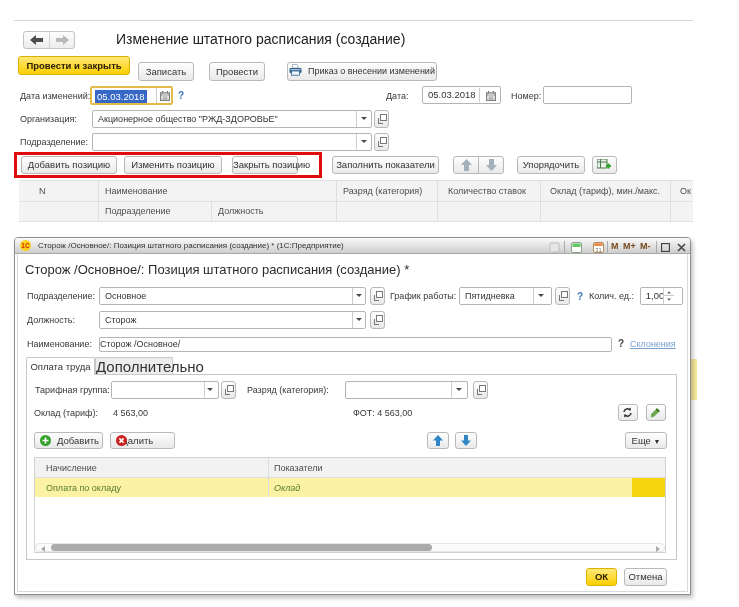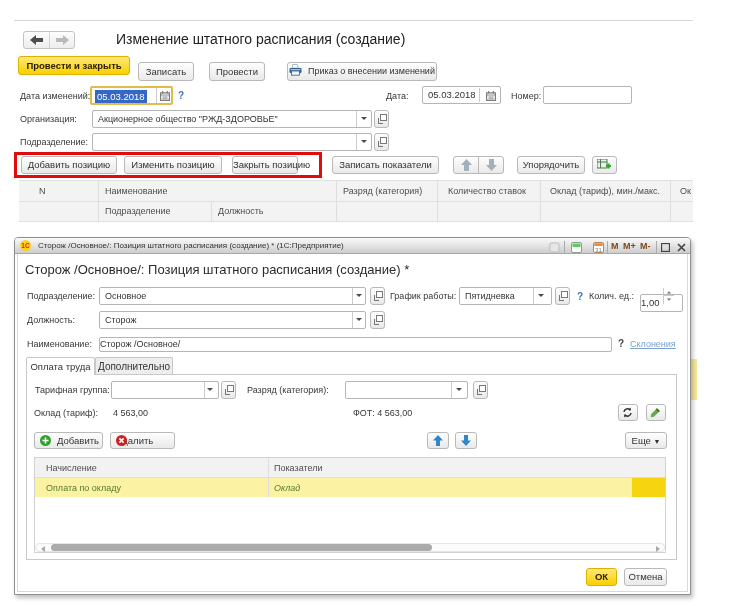--- a/index.html
+++ b/index.html
@@ -95,21 +95,21 @@
         <rect x="3.5" y="0.5" width="6" height="6" fill="#fff"></rect>
         <path d="M5.5 9.5 h-4 v-6"></path>
       </g>
       <path d="M1.5 9.5 l2.2 0 l0 -0.8 z" fill="#787878"></path>
     </svg>
 
 <div class="abs" style="left:14px;top:152px;width:308px;height:26px;border:3px solid #e10b0b"></div>
 <div class="btn" style="left:21px;top:156px;width:96px;height:18px;line-height:16px">Добавить позицию</div>
 <div class="btn" style="left:124px;top:156px;width:98px;height:18px;line-height:16px">Изменить позицию</div>
 <div class="btn" style="left:232px;top:156px;width:66px;height:18px;line-height:16px">Закрыть позицию</div>
-<div class="btn" style="left:332px;top:156px;width:107px;height:18px;line-height:16px">Записать показатели</div>
+<div class="btn" style="left:332px;top:156px;width:107px;height:18px;line-height:16px">Заполнить показатели</div>
 <div class="btn" style="left:453px;top:156px;width:26px;height:18px;border-radius:3px 0 0 3px"></div>
 <div class="btn" style="left:478px;top:156px;width:26px;height:18px;border-radius:0 3px 3px 0"></div>
 <svg class="abs" style="left:461px;top:159px" width="11" height="12" viewBox="0 0 11 12">
       <path d="M5.5 0 L11 6 H8 V12 H3 V6 H0 Z" fill="#a4b1ba"></path>
     </svg>
 <svg class="abs" style="left:486px;top:159px" width="11" height="12" viewBox="0 0 11 12">
       <path d="M5.5 12 L11 6 H8 V0 H3 V6 H0 Z" fill="#a4b1ba"></path>
     </svg>
 <div class="btn" style="left:517px;top:156px;width:68px;height:18px;line-height:16px">Упорядочить</div>
 <div class="btn" style="left:592px;top:156px;width:25px;height:18px"></div>
@@ -198,21 +198,21 @@
 <div class="btn" style="left:555px;top:287px;width:15px;height:18px"></div>
 <svg class="abs" style="left:558px;top:291px" width="10" height="10" viewBox="0 0 10 10">
       <g shape-rendering="crispEdges" fill="none" stroke="#787878" stroke-width="1">
         <rect x="3.5" y="0.5" width="6" height="6" fill="#fff"></rect>
         <path d="M5.5 9.5 h-4 v-6"></path>
       </g>
       <path d="M1.5 9.5 l2.2 0 l0 -0.8 z" fill="#787878"></path>
     </svg>
 <div class="abs" style="left:577px;top:291px;color:#3b76bc;font-weight:bold;font-size:10px">?</div>
 <div class="lbl" style="left:589px;top:291px">Колич. ед.:</div>
-<div class="fld" style="left:640px;top:294px;width:43px;height:18px;line-height:16px;text-align:left;padding-right:13px;font-size:9.5px">1,00</div>
+<div class="fld" style="left:640px;top:287px;width:43px;height:18px;line-height:16px;text-align:center;padding-right:13px;font-size:9.5px">1,00</div>
 <div class="cdiv" style="left:663px;top:288px;height:16px"></div>
 <div class="abs" style="left:664px;top:295px;width:10px;height:1px;background:#c9c9c9"></div>
 <svg class="abs" style="left:666px;top:290px" width="6" height="12" viewBox="0 0 6 12">
       <path d="M3 1.2 L5 3.4 H1 Z" fill="#6a6a6a"></path>
       <path d="M3 10.8 L5 8.6 H1 Z" fill="#6a6a6a"></path>
     </svg>
 
 <div class="lbl" style="left:27px;top:315px">Должность:</div>
 <div class="fld" style="left:99px;top:311px;width:267px;height:18px;line-height:16px;padding-left:5px">Сторож</div>
 <div class="cdiv" style="left:352px;top:312px;height:16px"></div>
@@ -225,21 +225,21 @@
       </g>
       <path d="M1.5 9.5 l2.2 0 l0 -0.8 z" fill="#787878"></path>
     </svg>
 
 <div class="lbl" style="left:27px;top:339px">Наименование:</div>
 <div class="fld" style="left:99px;top:337px;width:513px;height:15px;line-height:13px;">Сторож /Основное/</div>
 <div class="abs" style="left:618px;top:338px;color:#444;font-weight:bold;font-size:10px">?</div>
 <div class="abs" style="left:630px;top:339px;color:#7aa1d0;text-decoration:underline;font-size:9px">Склонения</div>
 
 <div class="abs" style="left:26px;top:357px;width:69px;height:18px;background:#fff;border:1px solid #c8c8c8;border-bottom:none;border-radius:2px 2px 0 0;font-size:9.5px;text-align:center;line-height:17px;color:#333;z-index:2">Оплата труда</div>
-<div class="abs" style="left:95px;top:357px;width:78px;height:18px;background:#ededed;border:1px solid #c8c8c8;border-bottom:none;border-radius:2px 2px 0 0;font-size:10px;text-align:center;line-height:17px;color:#333">Дополнительно</div>
+<div class="abs" style="left:95px;top:357px;width:78px;height:18px;background:#ededed;border:1px solid #c8c8c8;border-bottom:none;border-radius:2px 2px 0 0;font-size:15px;text-align:center;line-height:17px;color:#333">Дополнительно</div>
 <div class="abs" style="left:26px;top:374px;width:651px;height:186px;border:1px solid #c8c8c8;background:#fff"></div>
 <div class="abs" style="left:27px;top:374px;width:67px;height:1px;background:#fff"></div>
 
 <div class="lbl" style="left:35px;top:385px">Тарифная группа:</div>
 <div class="fld" style="left:111px;top:381px;width:108px;height:18px"></div>
 <div class="cdiv" style="left:204px;top:382px;height:16px"></div>
 <div class="tri" style="left:207px;top:388px"></div>
 <div class="btn" style="left:221px;top:381px;width:15px;height:18px"></div>
 <svg class="abs" style="left:224px;top:385px" width="10" height="10" viewBox="0 0 10 10">
       <g shape-rendering="crispEdges" fill="none" stroke="#787878" stroke-width="1">

